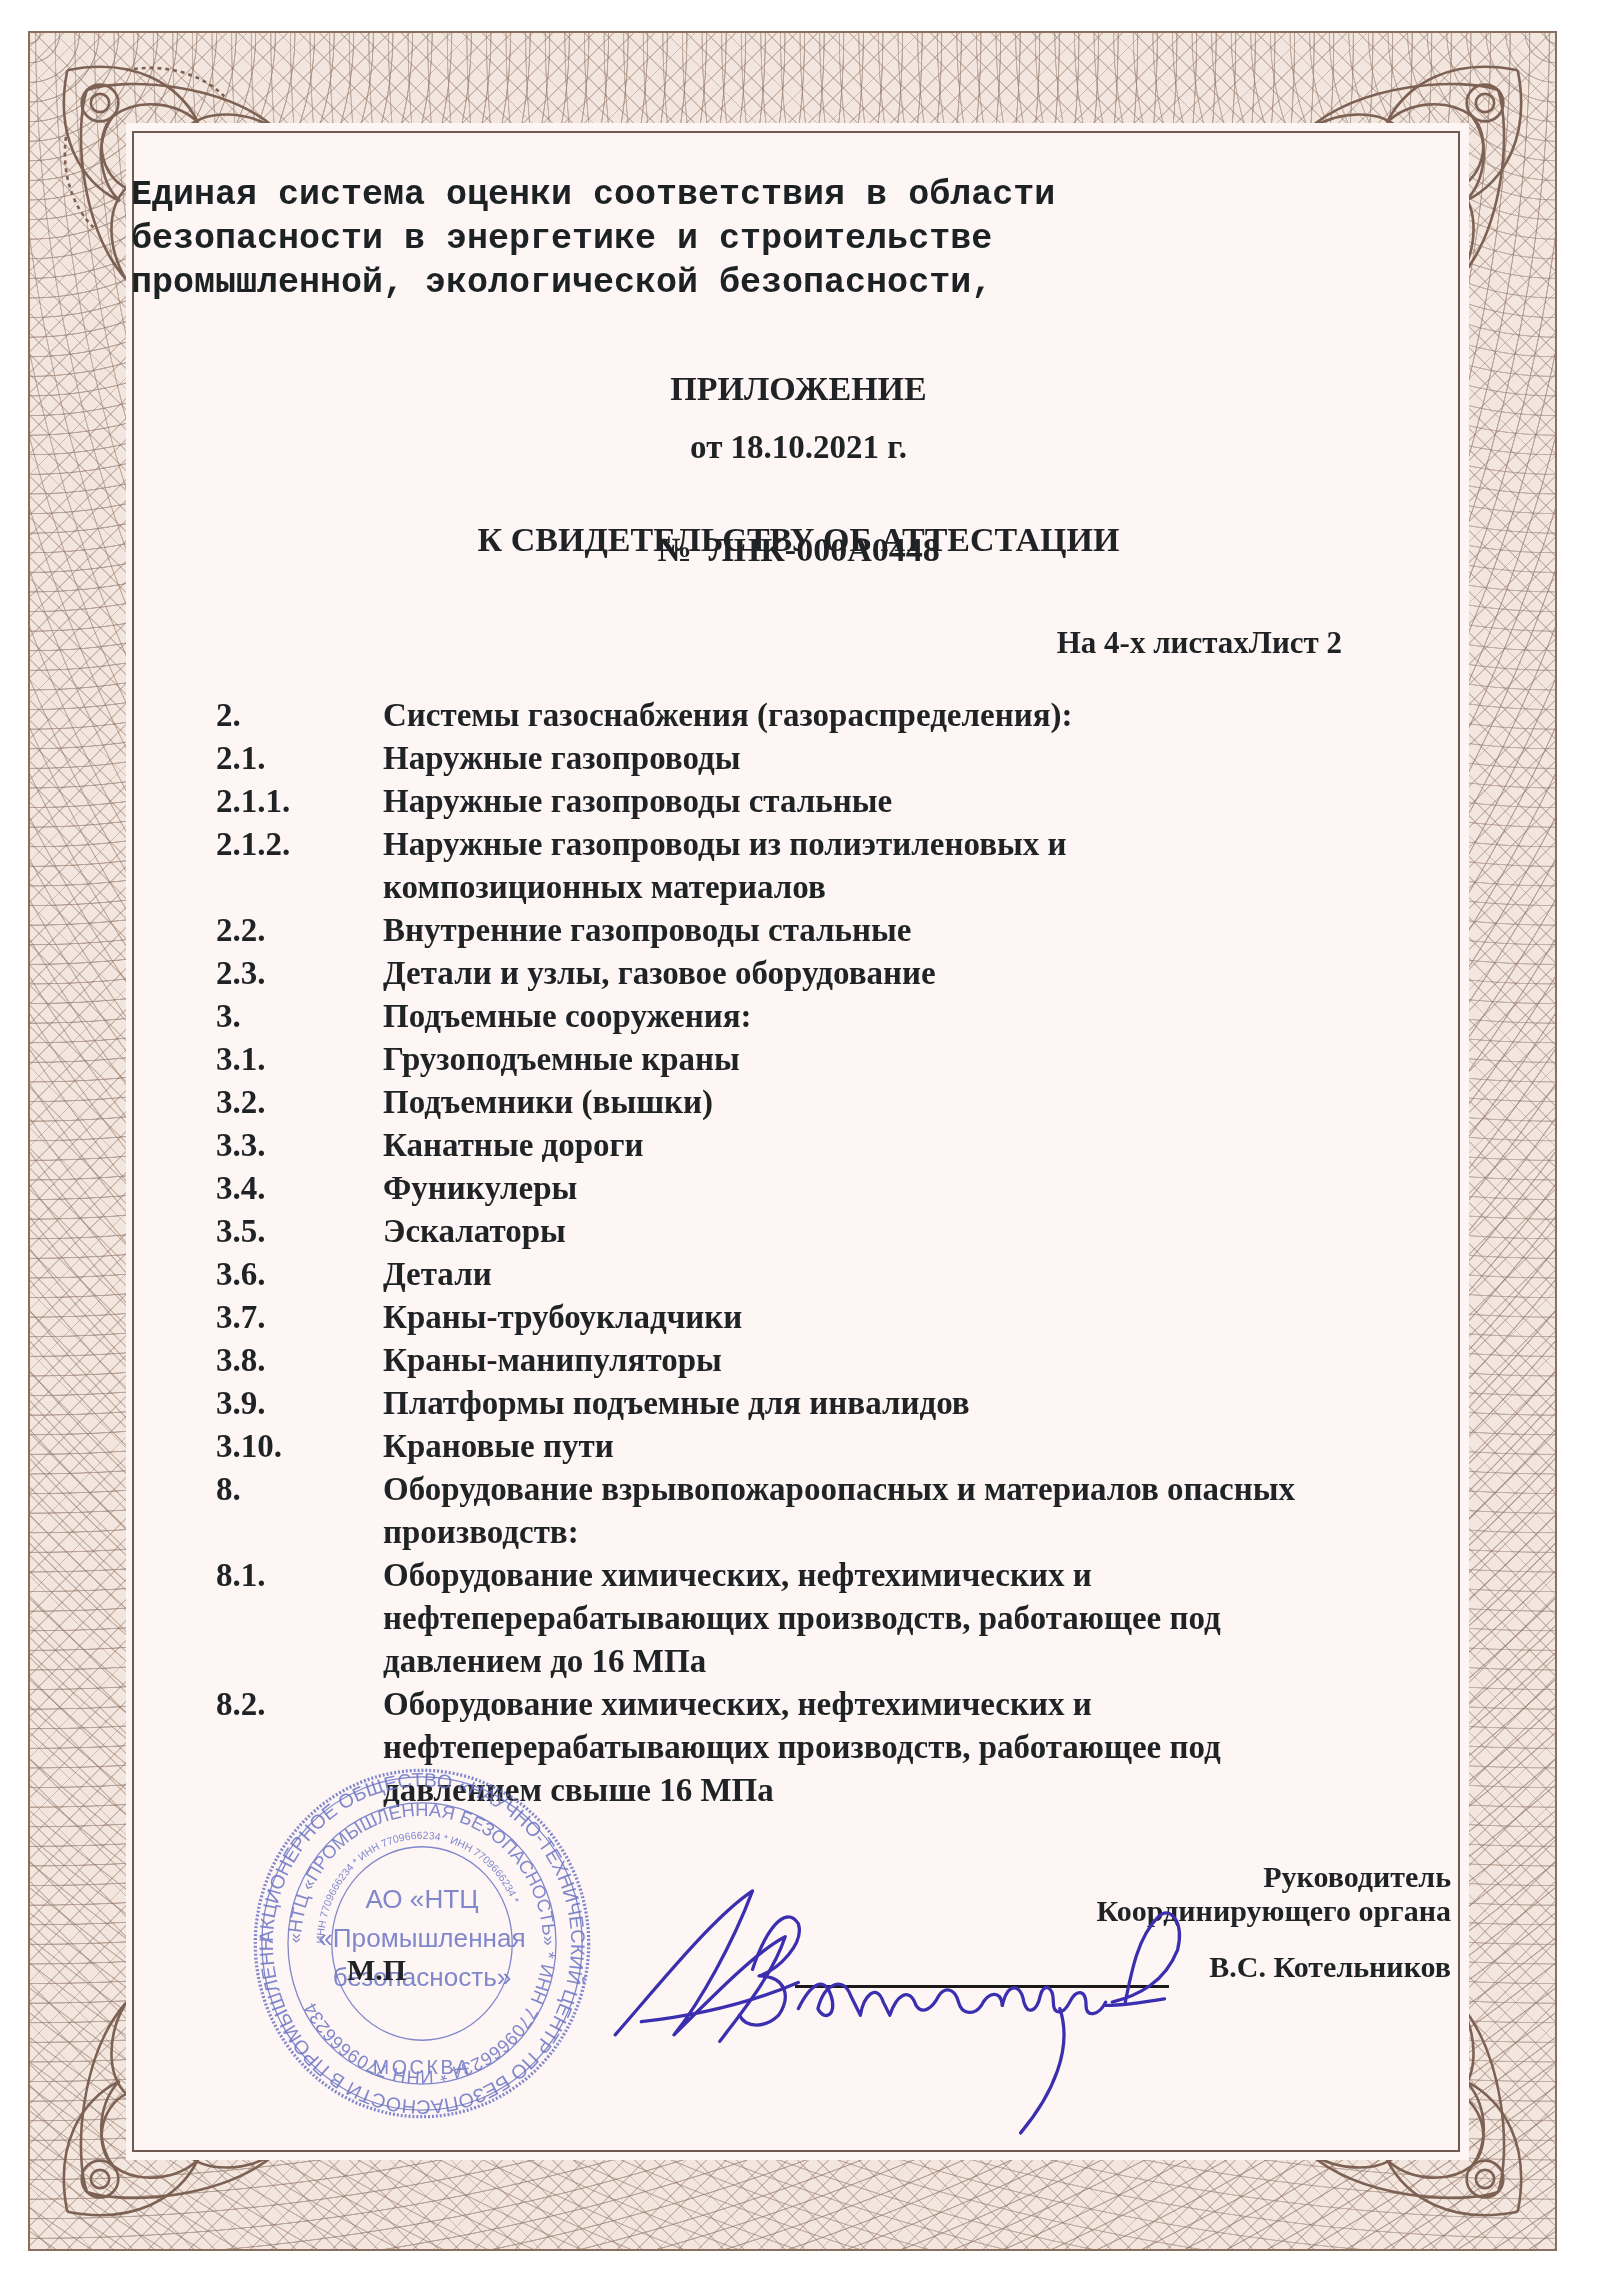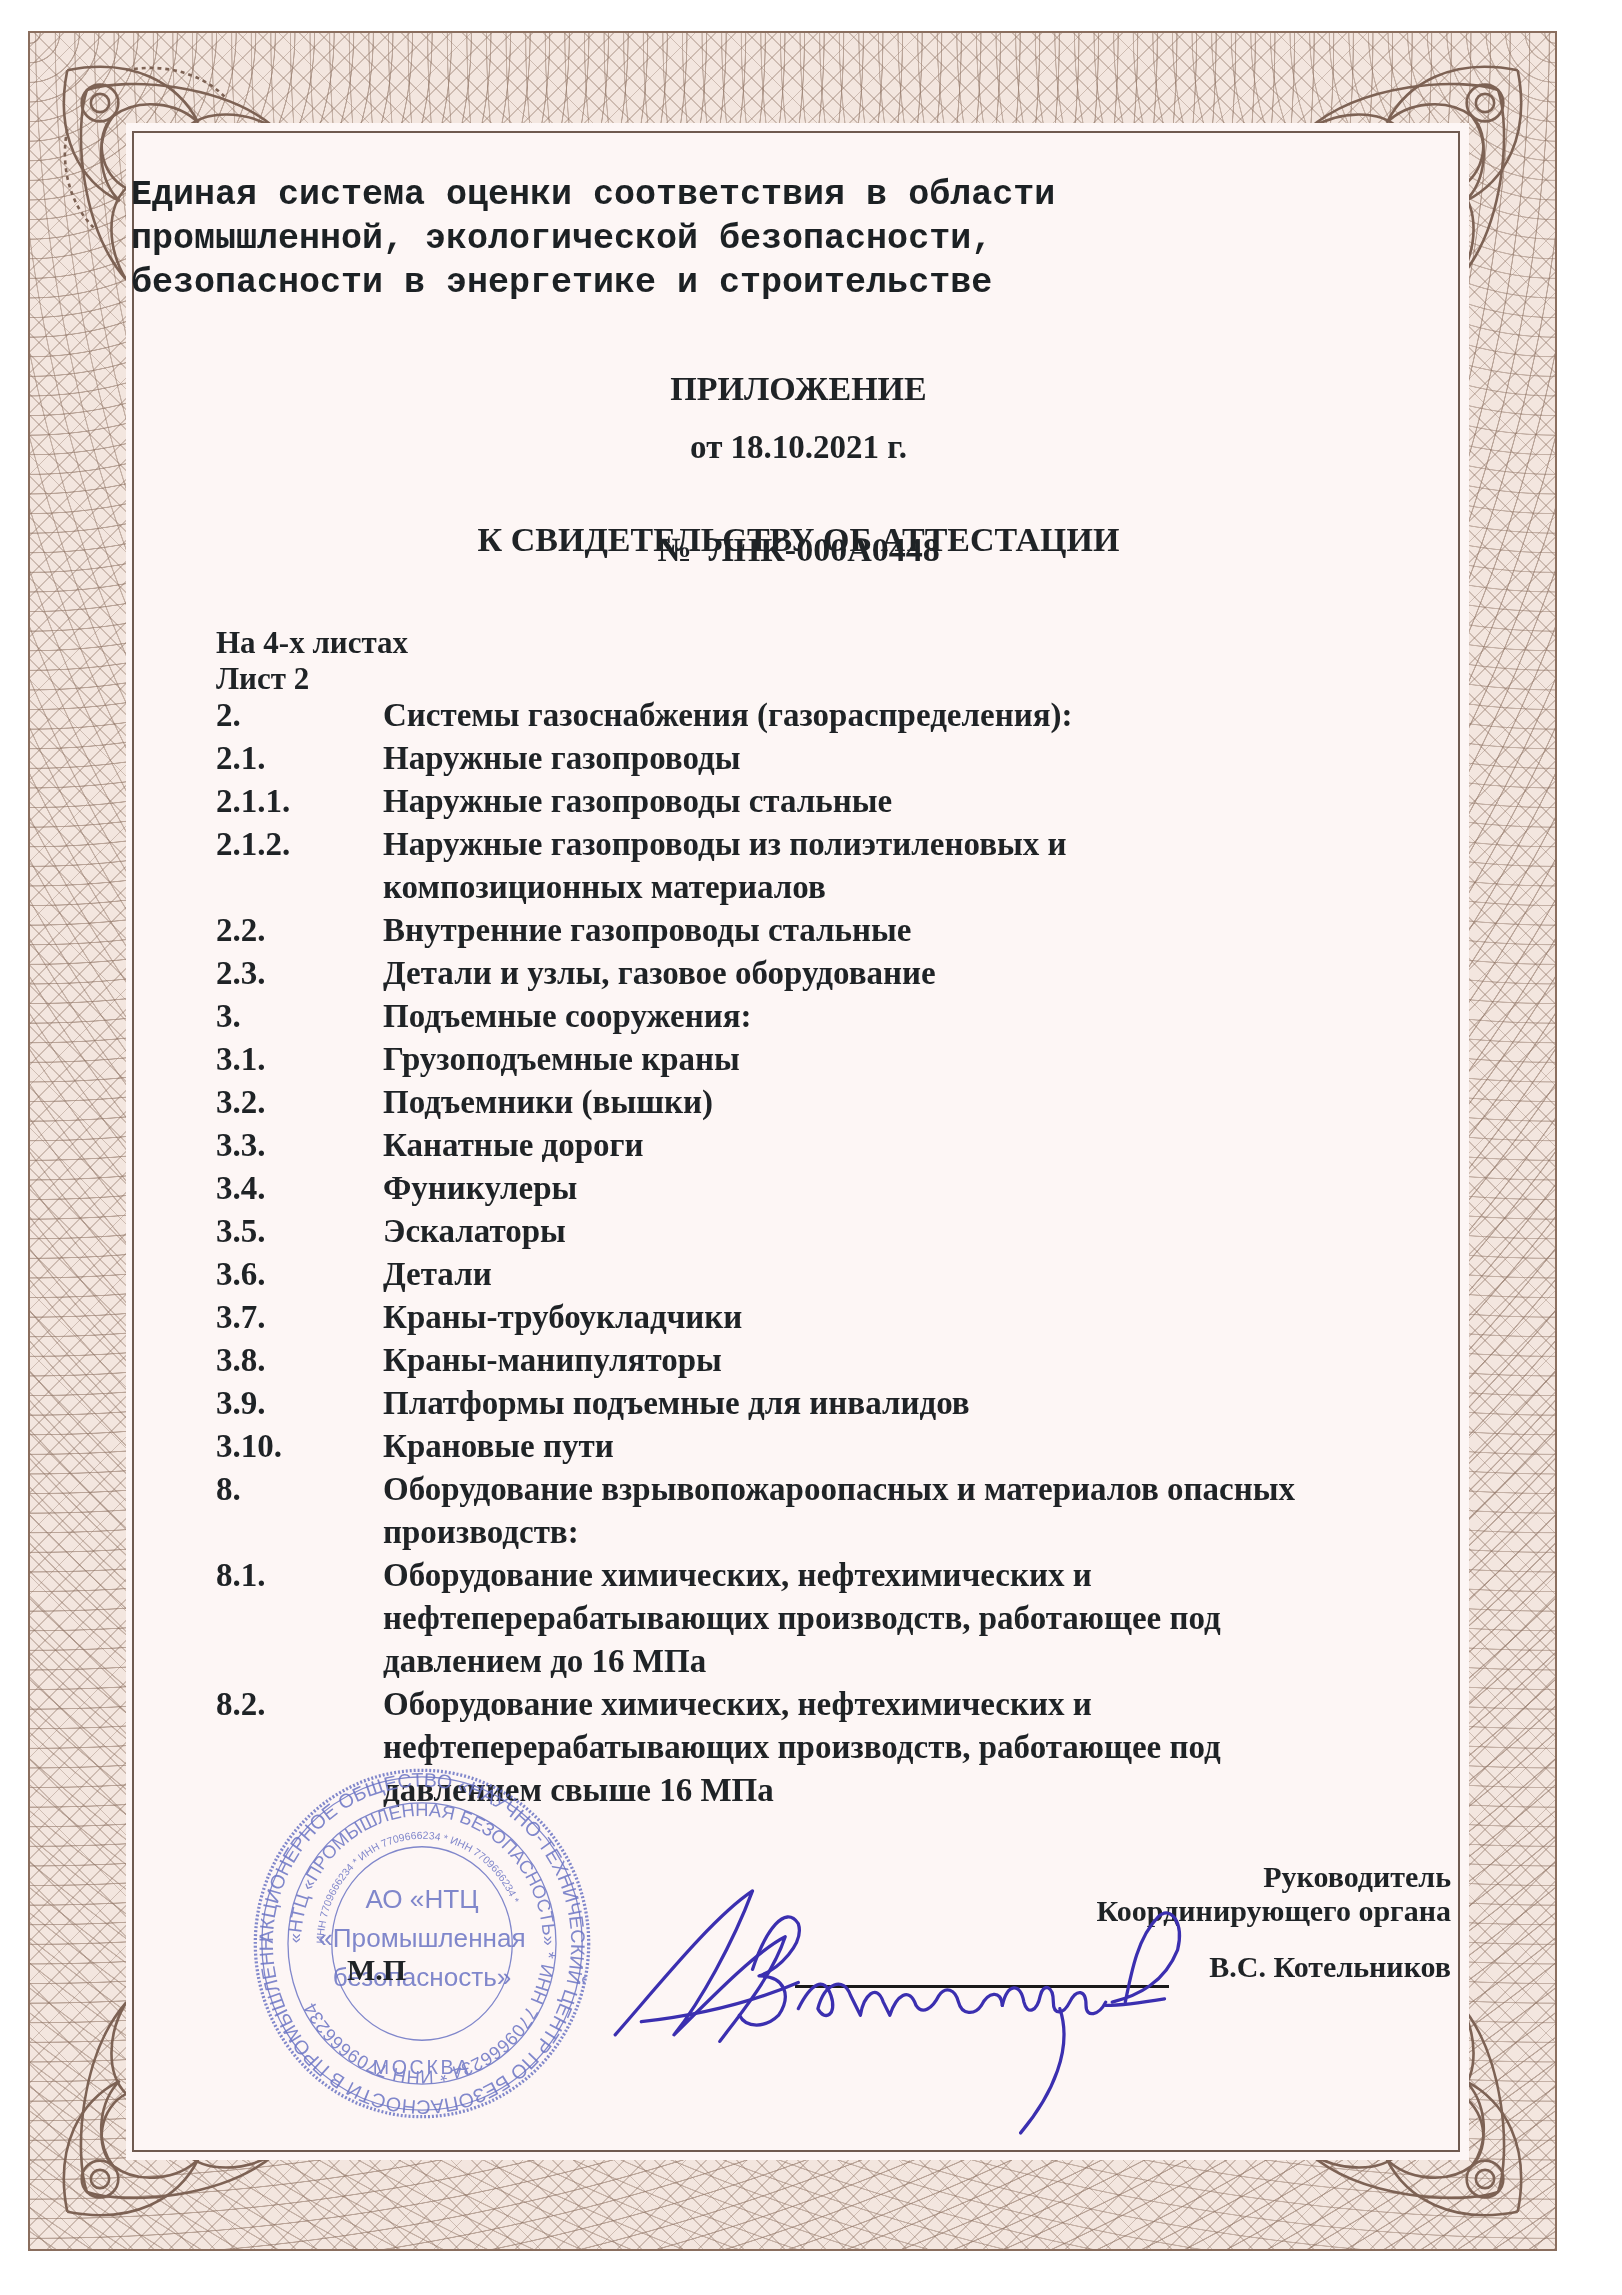--- a/index.html
+++ b/index.html
@@ -49,22 +49,22 @@
     position: absolute; left: 131px; width: 1335px; text-align: center;
     font-weight: bold; color: #1f2326;
   }
   .t-prilozh { top: 370px; font-size: 34px; }
   .t-date { top: 429px; font-size: 33px; }
   .t-k { top: 520px; font-size: 34px; line-height: 39px; }
   .t-num { top: 531px; font-size: 34px; }
 
   .sheet-row {
     position: absolute; left: 216px; width: 1126px; top: 625px;
-    display: flex; justify-content: space-between;
-    font-weight: bold; font-size: 31px; flex-direction: column;
+    display: flex; justify-content: flex-end;
+    font-weight: bold; font-size: 31px;
   }
 
   
   .list {
     position: absolute; left: 216px; top: 694px; width: 1243px;
     font-weight: bold; font-size: 33px; line-height: 43px;
   }
   .row { display: flex; }
   .num { width: 167px; flex: none; }
   .txt { width: 1047px; }
@@ -142,22 +142,22 @@
         <circle cx="110" cy="110" r="14"></circle>
   </g>
     </svg>
 </div>
 
 <div class="panel"></div>
 <div class="panel-line"></div>
 
 <div class="header">
   <div>Единая система оценки соответствия в области</div>
+  <div>безопасности в энергетике и строительстве</div>
   <div>промышленной, экологической безопасности,</div>
-  <div>безопасности в энергетике и строительстве</div>
 </div>
 
 <div class="title-block t-prilozh">ПРИЛОЖЕНИЕ</div>
 <div class="title-block t-date">от 18.10.2021 г.</div>
 <div class="title-block t-k">К СВИДЕТЕЛЬСТВУ ОБ АТТЕСТАЦИИ</div>
 <div class="title-block t-num" style="white-space:pre;text-align:center;">№  ЛНК-000А0448</div>
 
 <div class="sheet-row">
   <span>На 4-х листах</span>
   <span>Лист 2</span>

